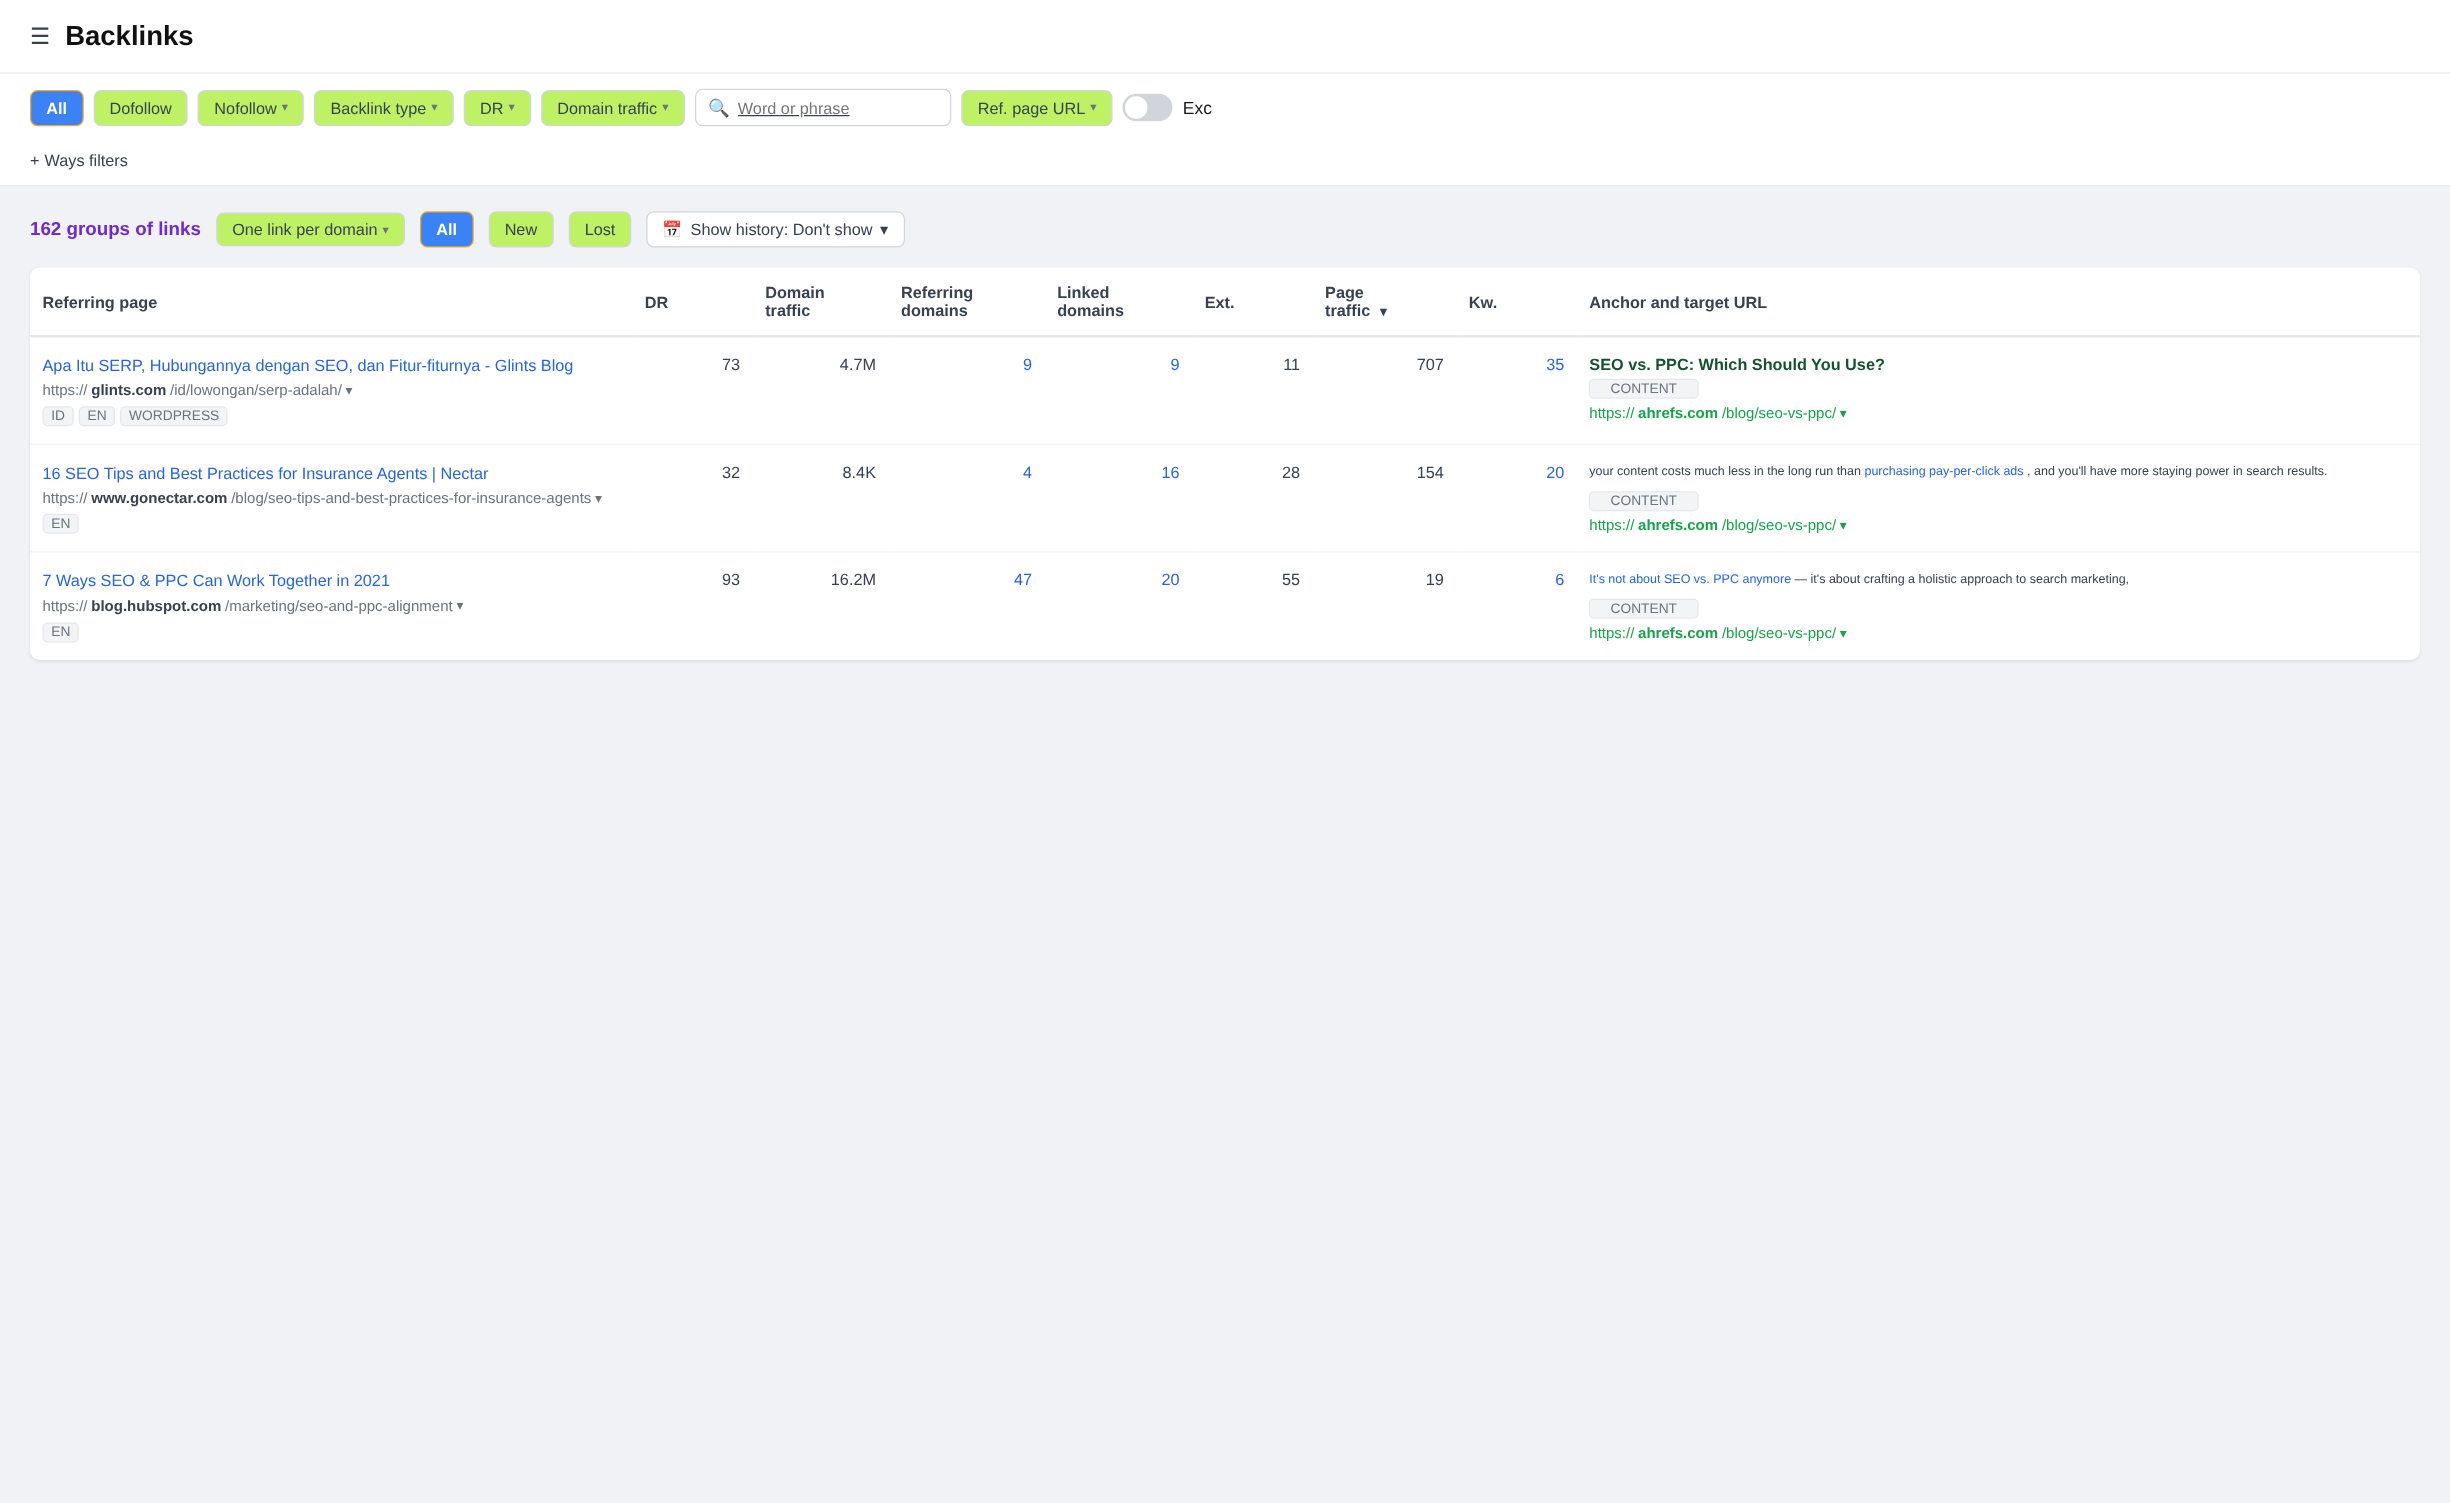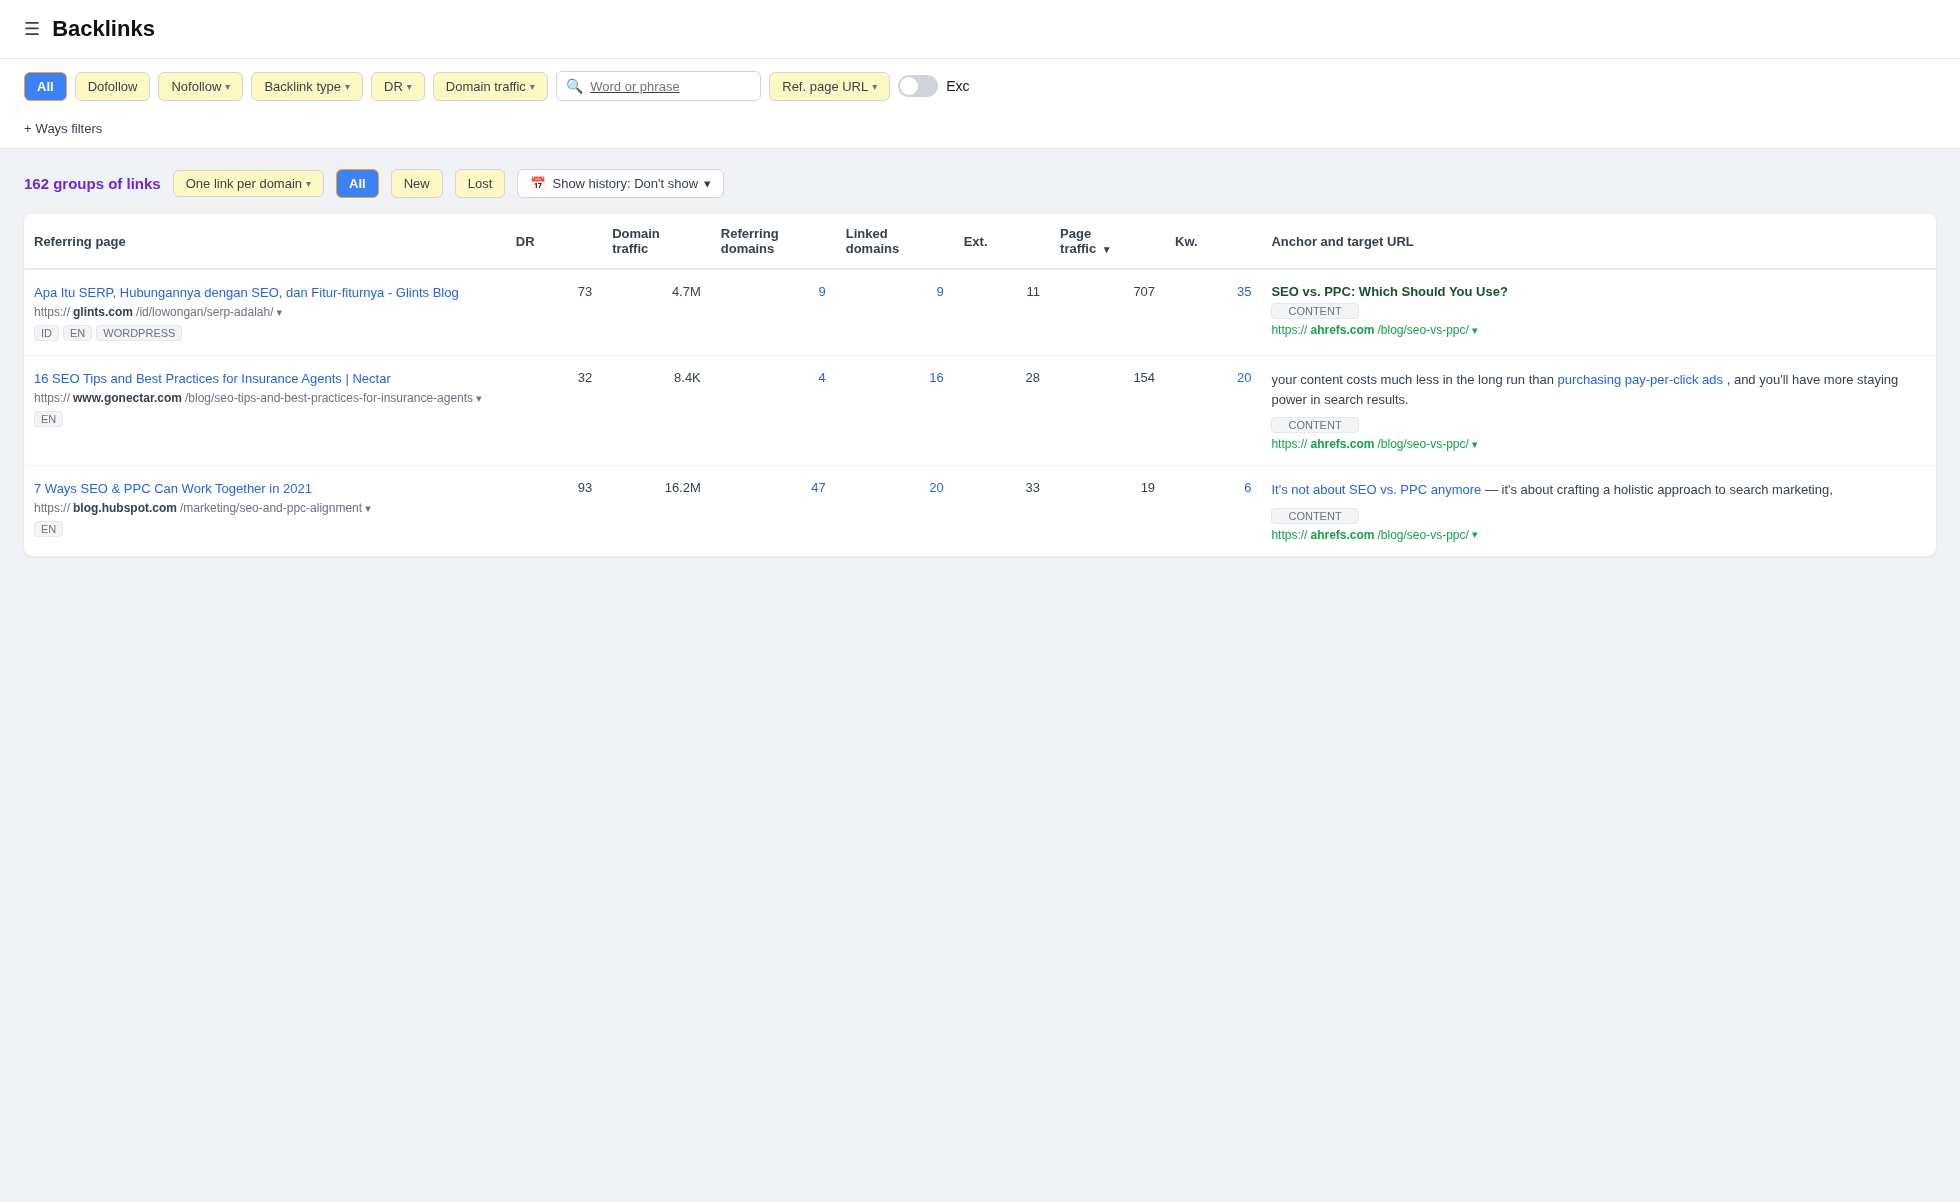--- a/index.html
+++ b/index.html
@@ -23,21 +23,21 @@
     }
     .filters-row {
       display: flex;
       align-items: center;
       gap: 8px;
       flex-wrap: wrap;
       padding-bottom: 12px;
     }
     .filter-btn {
       border: 1px solid #d1d5db;
-      background: #fef9c3;
+      background: #bef264;
       border-radius: 6px;
       padding: 6px 12px;
       font-size: 13px;
       cursor: pointer;
       display: flex;
       align-items: center;
       gap: 4px;
       color: #374151;
       white-space: nowrap;
     }
@@ -197,21 +197,21 @@
       border: 1px solid #e5e7eb;
       border-radius: 4px;
       padding: 1px 16px;
       font-size: 11px;
       color: #6b7280;
       font-weight: 500;
       margin: 4px 0;
     }
     .anchor-url { font-size: 12px; color: #16a34a; display: flex; align-items: center; gap: 3px; }
     .anchor-url strong { font-weight: 700; }
-    .anchor-snippet { font-size: 13px; color: #374151; line-height: 1.5; margin-bottom: 4px; }
+    .anchor-snippet { font-size: 10px; color: #374151; line-height: 1.5; margin-bottom: 4px; }
     .anchor-inline-link { color: #2563eb; text-decoration: none; }
   </style>
 </head>
 <body>
 
 <div class="top-header">
   <span class="hamburger-icon">☰</span>
   <span class="page-title">Backlinks</span>
 </div>
 
@@ -379,21 +379,21 @@
             <span style="cursor:pointer; color:#6b7280; font-size:11px;">▾</span>
           </div>
           <div class="tags-row">
             <span class="tag">EN</span>
           </div>
         </td>
         <td class="num-cell">93</td>
         <td class="num-cell">16.2M</td>
         <td class="num-cell"><a class="blue-link" href="#">47</a></td>
         <td class="num-cell"><a class="blue-link" href="#">20</a></td>
-        <td class="num-cell">33</td>
+        <td class="num-cell">55</td>
         <td class="num-cell">19</td>
         <td class="num-cell"><a class="blue-link" href="#">6</a></td>
         <td class="anchor-cell">
           <div class="anchor-snippet">
             <a class="anchor-inline-link" href="#">It's not about SEO vs. PPC anymore</a> — it's about crafting a holistic approach to search marketing,
           </div>
           <span class="content-badge">CONTENT</span><br>
           <div class="anchor-url">
             <span>https://</span>
               <strong>ahrefs.com</strong>

